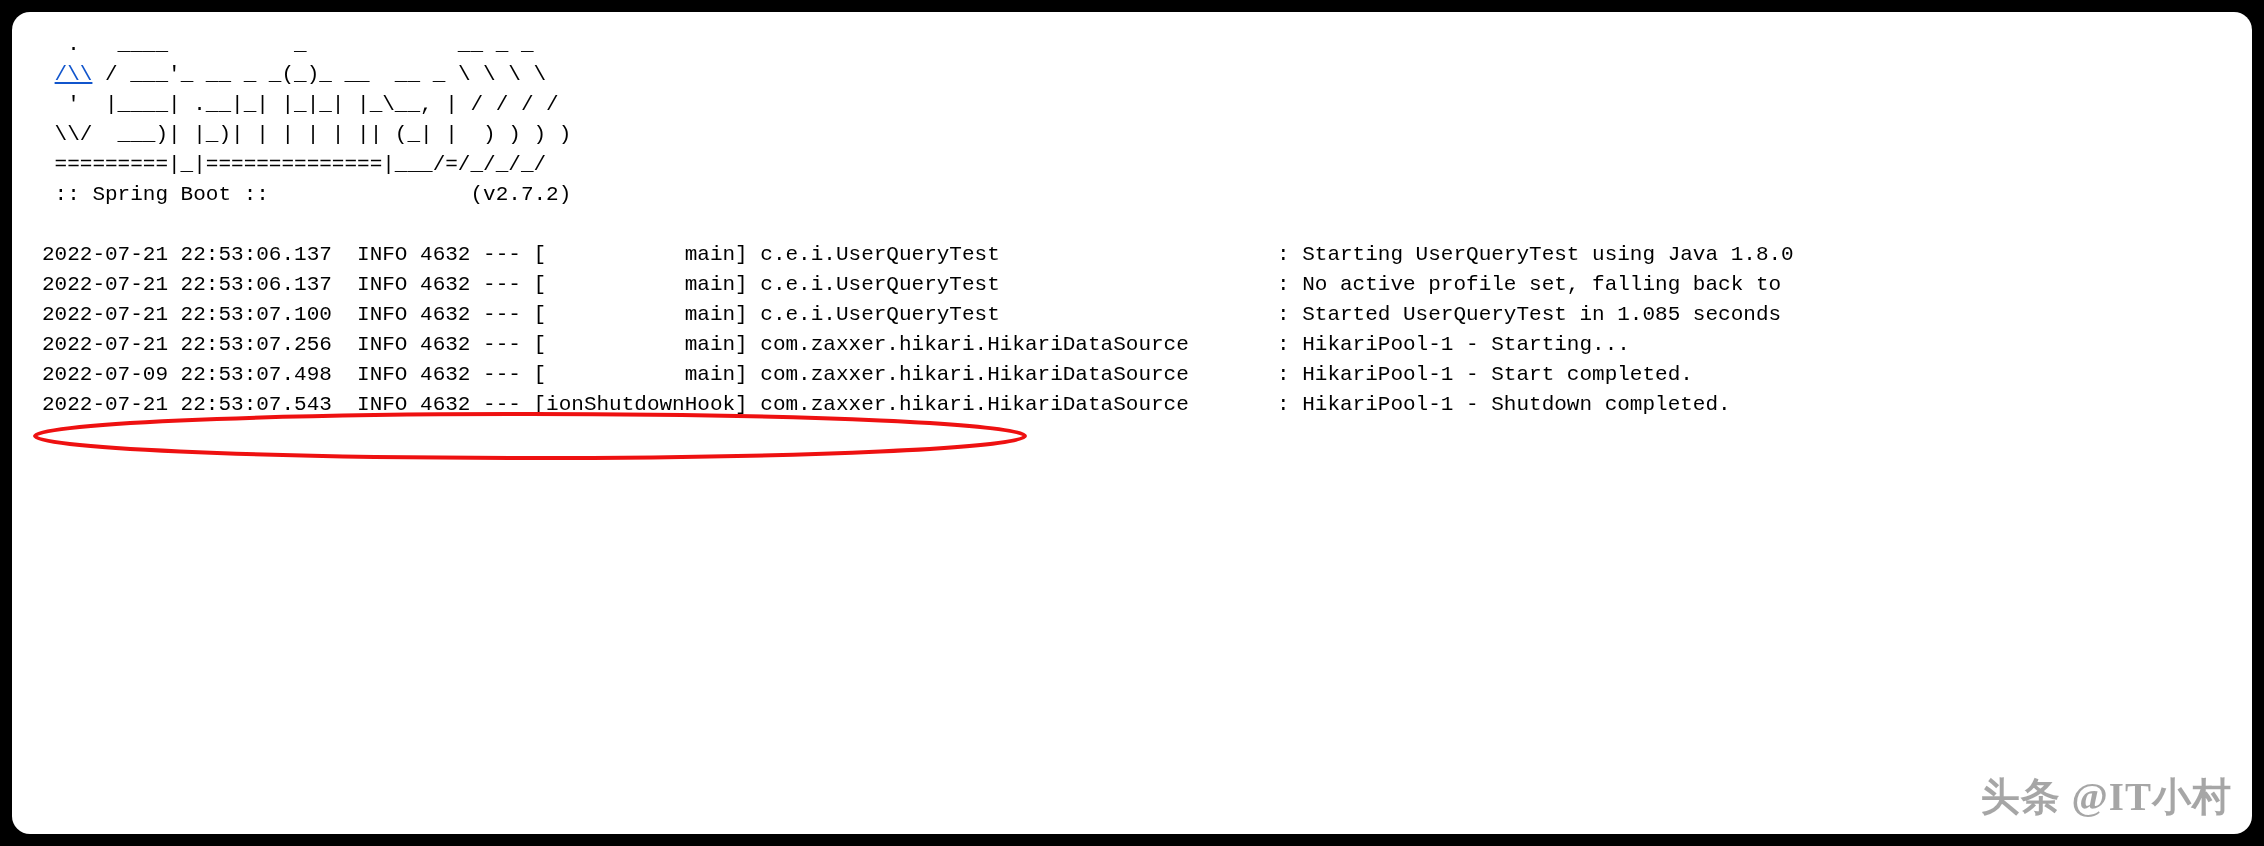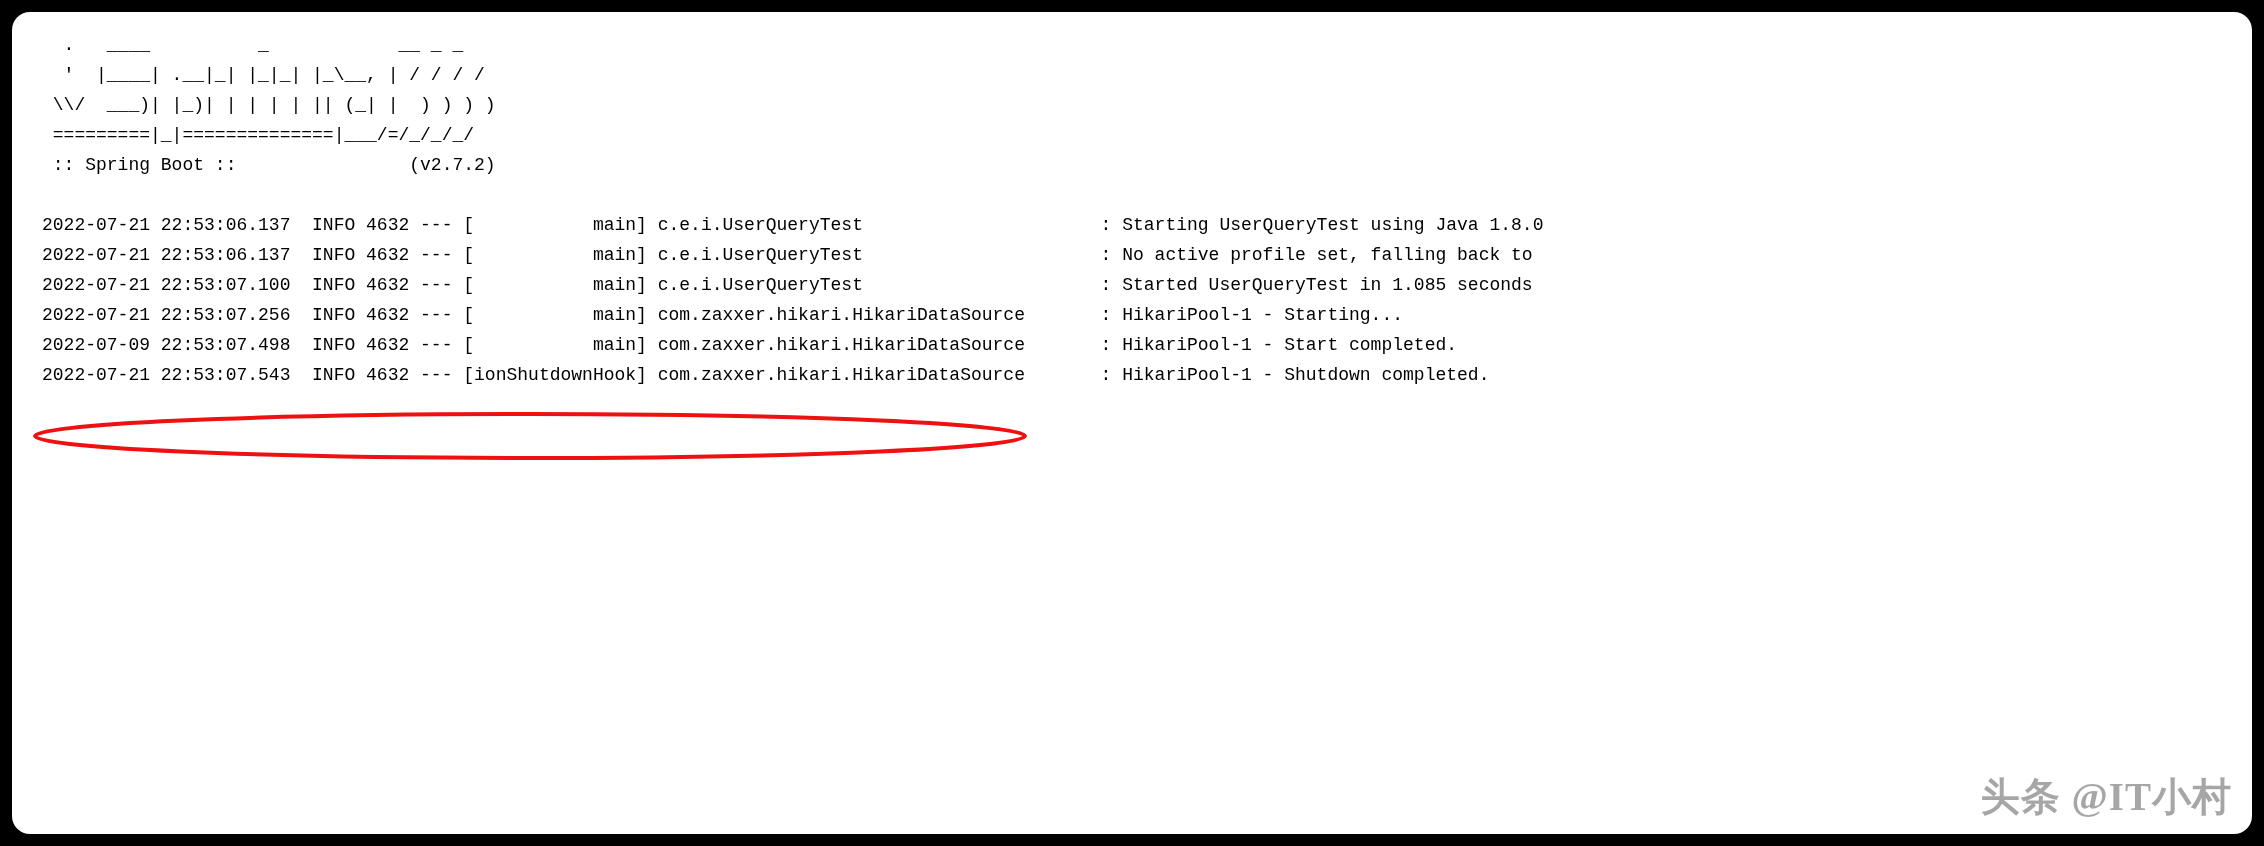--- a/index.html
+++ b/index.html
@@ -13,21 +13,21 @@
   }
   .console {
     background: #fff;
     border-radius: 18px;
     padding: 18px 30px 28px 30px;
     height: 100%;
     position: relative;
     overflow: hidden;
   }
   .line {
-    font-size: 18px;
+    font-size: 21px;
     line-height: 30px;
     white-space: pre;
     color: #000;
     position: relative;
   }
   .blank { height: 30px; }
   .link { color: #1155cc; text-decoration: underline; }
   .exit { color: #2b2bd9; }
   .ellipse-annot {
     position: absolute;
@@ -56,20 +56,21 @@
     color: rgba(0,0,0,0.35);
     letter-spacing: 1px;
   }
 </style>
 </head>
 <body>
 
 <div class="console">
 
   <div class="line">  .   ____          _            __ _ _</div>
+  <div class="line"><span> </span><span class="link">/\\</span><span> / ___'_ __ _ _(_)_ __  __ _ \ \ \ \</span></div>
   <div class="line">  '  |____| .__|_| |_|_| |_\__, | / / / /</div>
   <div class="line"> \\/  ___)| |_)| | | | | || (_| |  ) ) ) )</div>
   <div class="line"> =========|_|==============|___/=/_/_/_/</div>
   <div class="line"> :: Spring Boot ::                (v2.7.2)</div>
 
   <div class="blank"></div>
 
   <div class="line">2022-07-21 22:53:06.137  INFO 4632 --- [           main] c.e.i.UserQueryTest                      : Starting UserQueryTest using Java 1.8.0</div>
   <div class="line">2022-07-21 22:53:06.137  INFO 4632 --- [           main] c.e.i.UserQueryTest                      : No active profile set, falling back to </div>
   <div class="line">2022-07-21 22:53:07.100  INFO 4632 --- [           main] c.e.i.UserQueryTest                      : Started UserQueryTest in 1.085 seconds </div>

